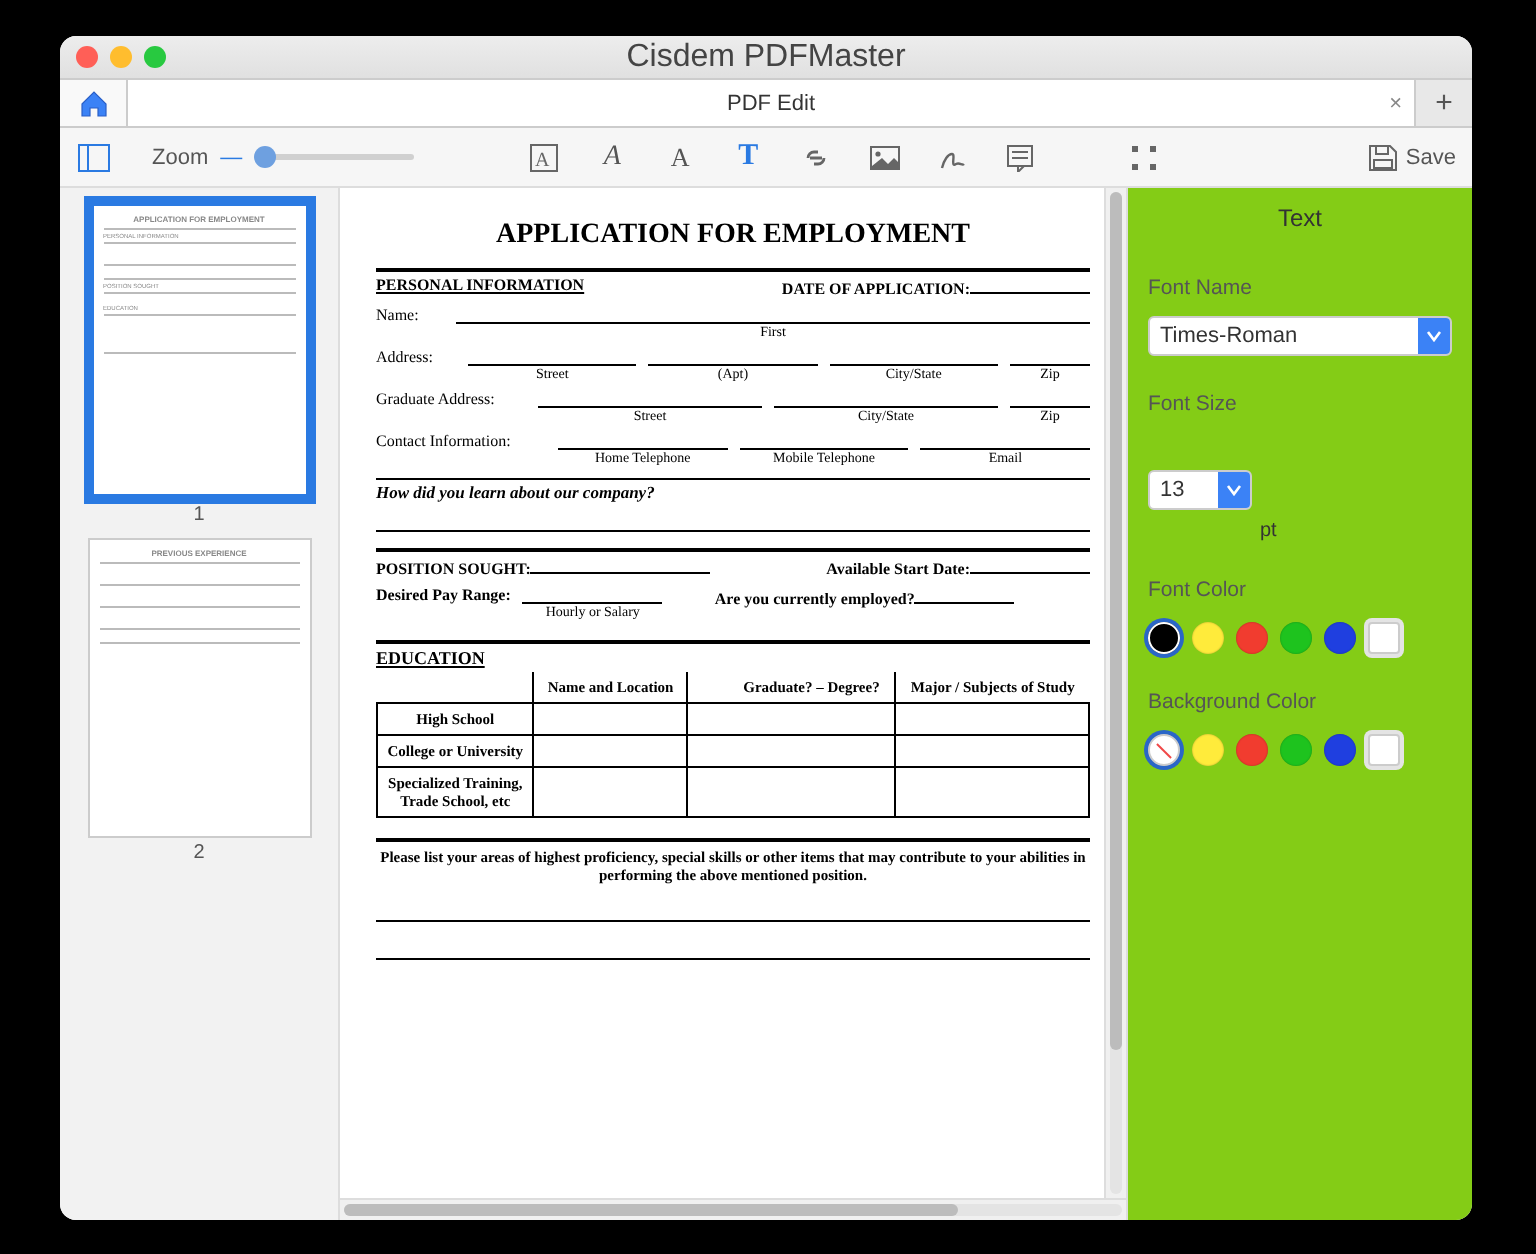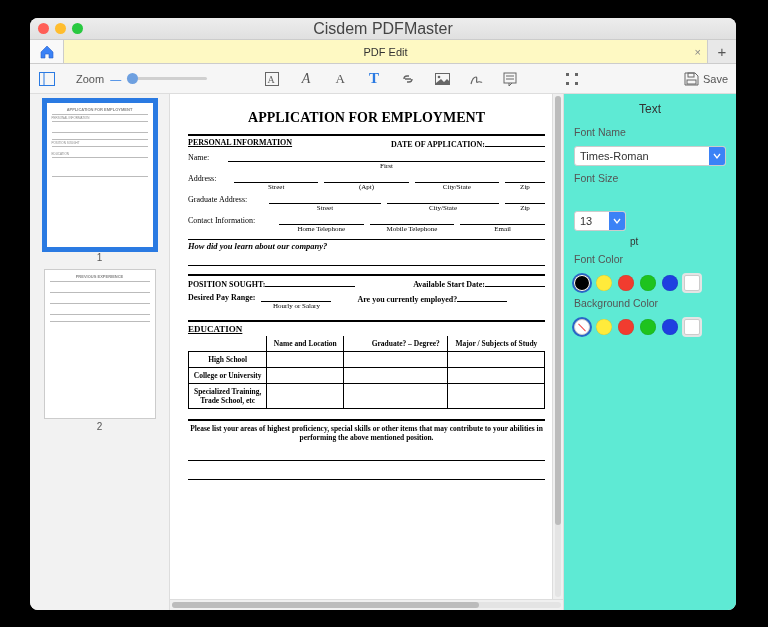--- a/index.html
+++ b/index.html
@@ -41,21 +41,21 @@
     height: 24px;
     display:flex;
     align-items:stretch;
     background:#e8e8e8;
     border-bottom:1px solid #ccc;
   }
   .tabbar .home {
     width:34px; display:flex; align-items:center; justify-content:center;
     border-right:1px solid #ccc; background:#f9f9f9;
   }
-  .tabbar .tab { flex:1; display:flex; align-items:center; justify-content:center; font-size:11px; background:#fef9c3; border-right:1px solid #ccc; position:relative;}
+  .tabbar .tab { flex:1; display:flex; align-items:center; justify-content:center; font-size:11px; background:#ffffff; border-right:1px solid #ccc; position:relative;}
   .tabbar .tab .close { position:absolute; right:6px; font-size:11px; color:#888;}
   .tabbar .plus { width:28px; display:flex; align-items:center; justify-content:center; font-size:15px; color:#555;}
   .toolbar {
     height: 30px;
     display:flex;
     align-items:center;
     padding: 0 6px;
     gap:12px;
     background:#f6f6f6;
     border-bottom:1px solid #ddd;
@@ -96,23 +96,23 @@
   .etable{width:100%; border-collapse:collapse; margin-top:2px;}
   .etable th,.etable td{border:1px solid #000; padding:3px 4px; font-size:7.5px; text-align:center;margin-top:40px;}
   .etable th{font-weight:bold; font-size:7.5px;}
   .etable td.first{font-weight:bold;}
   .hscroll{position:absolute;left:0;right:0;bottom:0;height:11px;background:#f0f0f0;border-top:1px solid #ddd;}
   .hscroll .tr{position:absolute;left:2px;right:2px;top:2px;bottom:2px;background:#e4e4e4;border-radius:5px;}
   .hscroll .th{position:absolute;left:2px;width:78%;top:2px;bottom:2px;background:#bcbcbc;border-radius:5px;}
   .vscroll{position:absolute;top:0;bottom:11px;right:0;width:11px;background:#f0f0f0;border-left:1px solid #ddd;}
   .vscroll .tr{position:absolute;top:2px;bottom:2px;left:2px;right:2px;background:#e4e4e4;border-radius:5px;}
   .vscroll .th{position:absolute;top:2px;height:85%;left:2px;right:2px;background:#bcbcbc;border-radius:5px;}
-  .side { width:172px; background:#5eead4; padding:8px 10px; display:flex; flex-direction:column; gap:6px;}
+  .side { width:172px; background:#84cc16; padding:8px 10px; display:flex; flex-direction:column; gap:6px;}
   .side h2{ text-align:center; font-size:12px; font-weight:normal; color:#333; margin-bottom:4px;}
-  .side label{ font-size:10.5px; color:#555; display:block; margin-top:0;}
+  .side label{ font-size:10.5px; color:#555; display:block; margin-top:12px;}
   .combo{display:flex;align-items:center;height:20px;border:1px solid #ccc;border-radius:3px;background:#fff;overflow:hidden;margin-top:2px;}
   .combo .val{flex:1;padding:0 5px;font-size:11px;}
   .combo .dd{width:16px;height:100%;background:#3b82f6;display:flex;align-items:center;justify-content:center;}
   .combo .dd svg{width:8px;height:8px;}
   .sizerow{display:flex;align-items:center;gap:4px;margin-top:2px;}
   .sizerow .combo{width:52px;}
   .swatches{display:flex;gap:6px;align-items:center;margin-top:4px;}
   .sw{width:16px;height:16px;border-radius:50%;box-shadow:inset 0 0 1px rgba(0,0,0,0.3);}
   .sw.sel{box-shadow:0 0 0 2px #2a66c7, inset 0 0 0 1px #fff;}
   .sw.none{background:#fff;position:relative;border:1px solid #ccc;}

